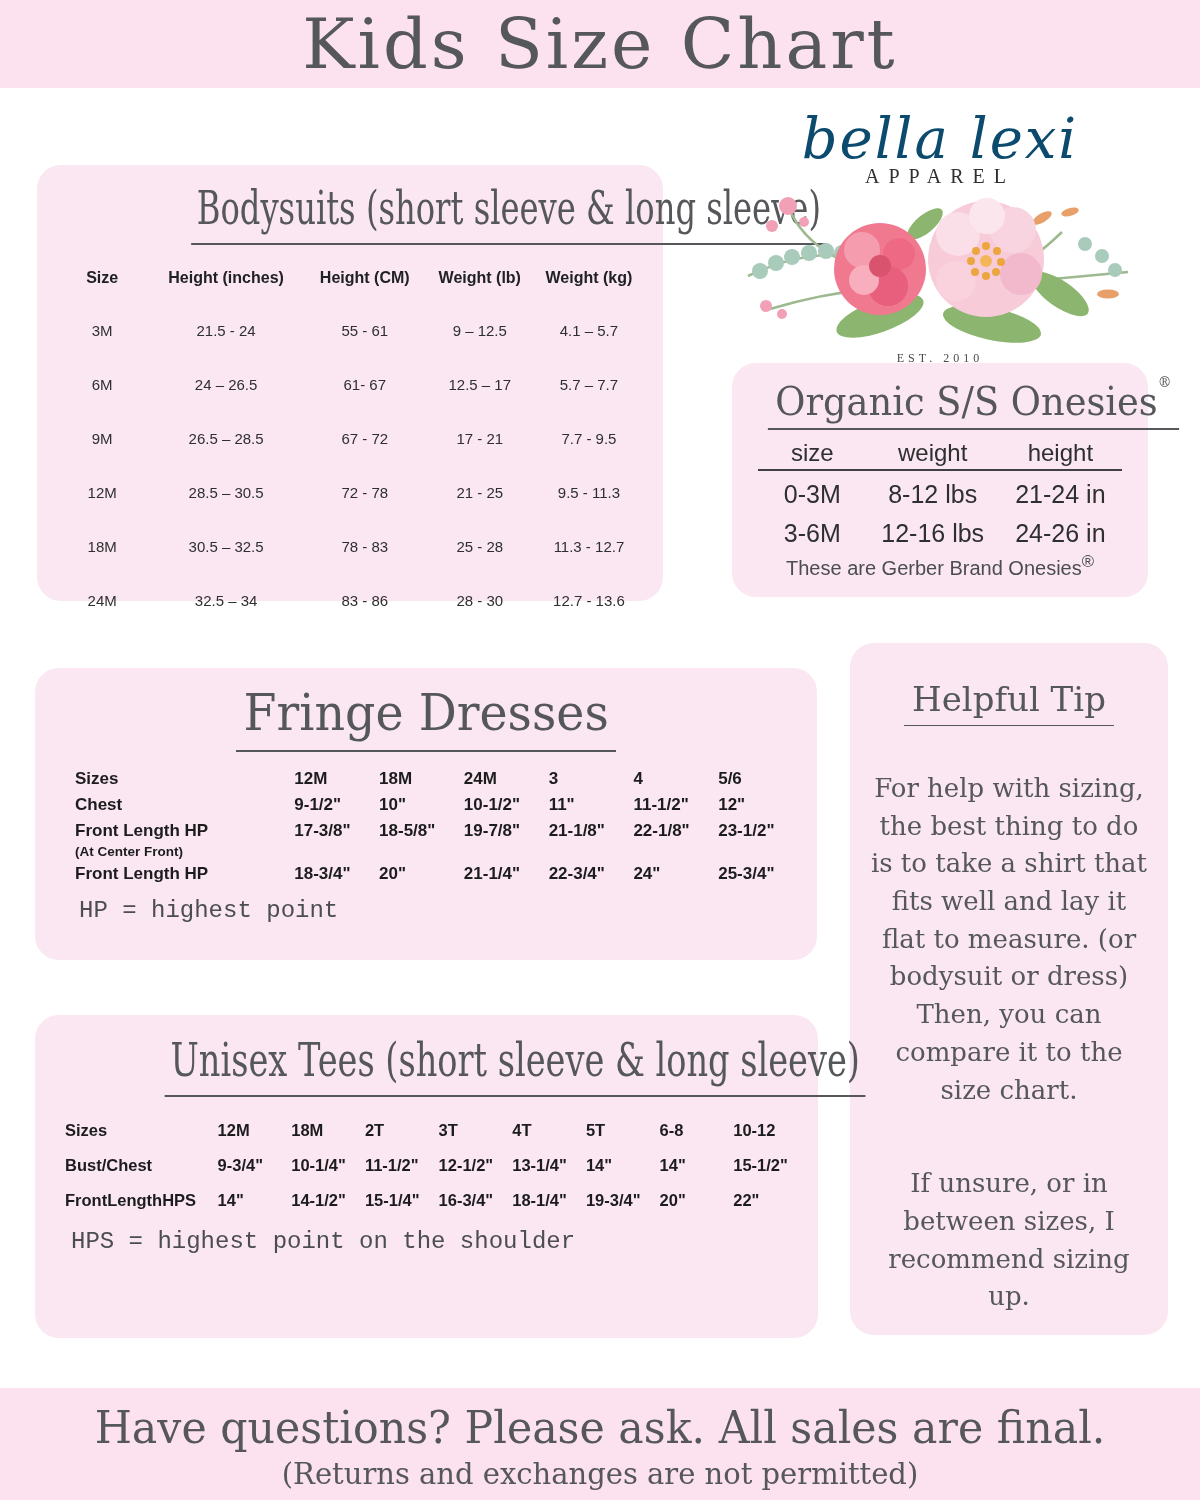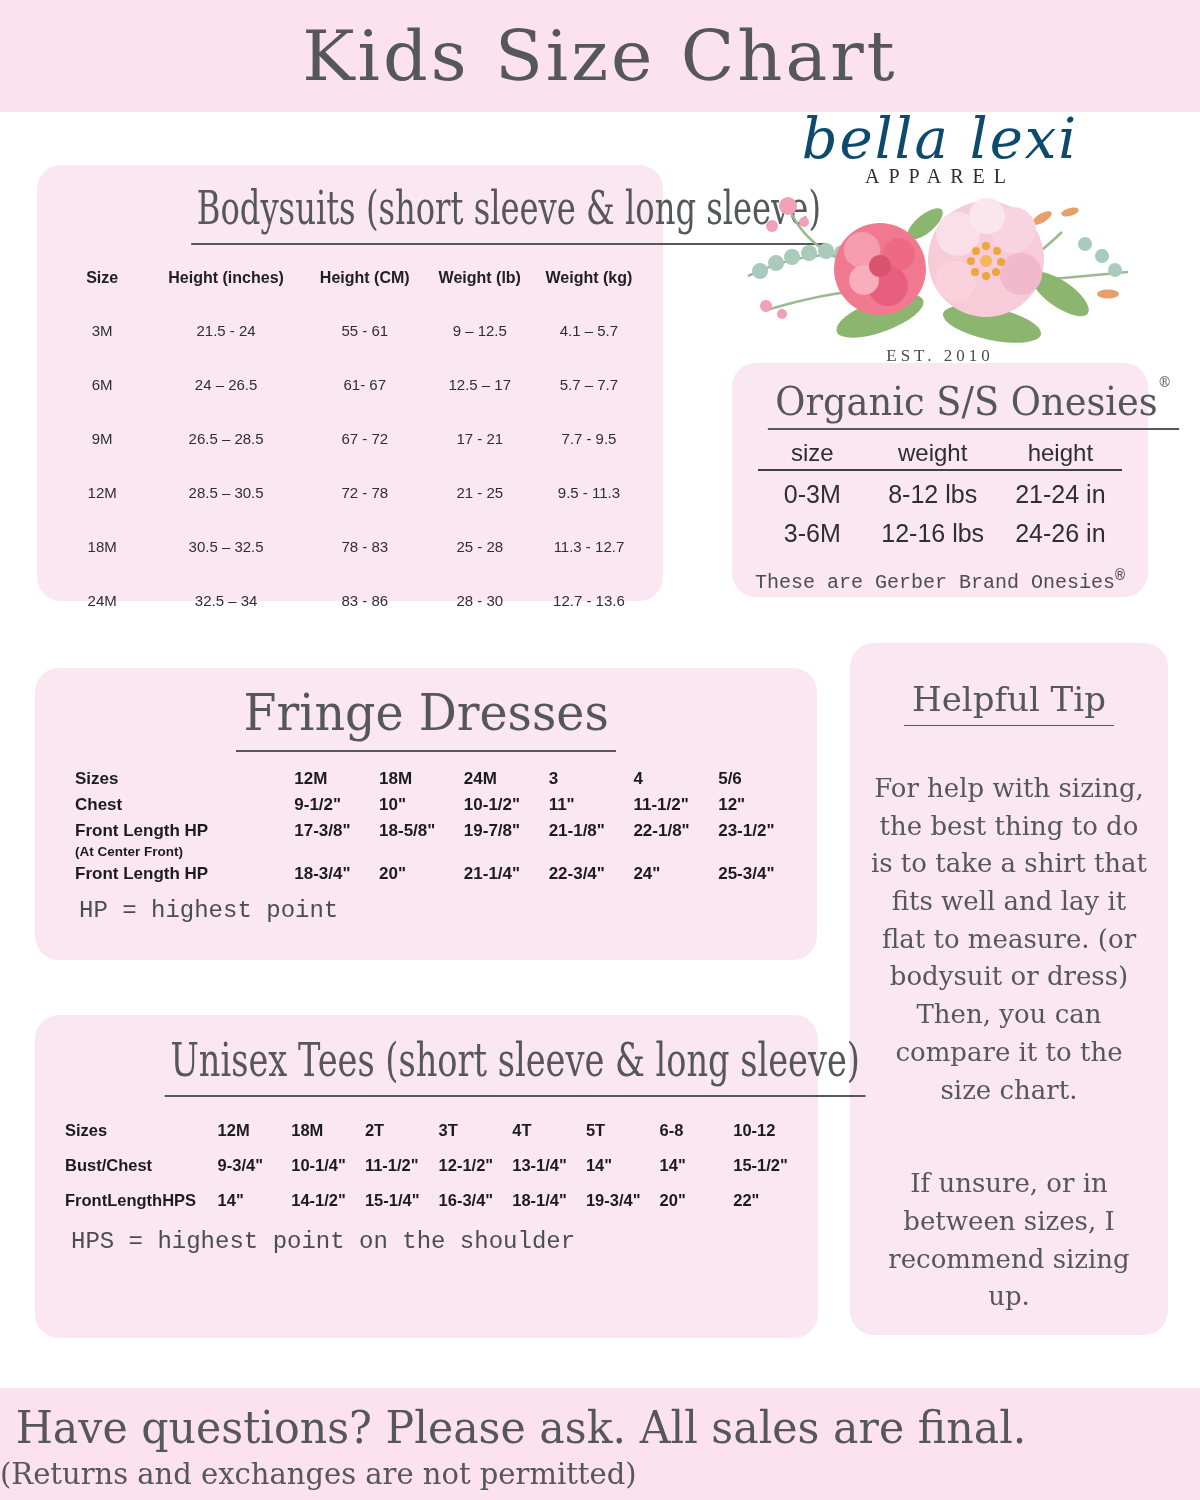--- a/index.html
+++ b/index.html
@@ -1,22 +1,22 @@
 <!DOCTYPE html>
 <html><head>
 <meta charset="utf-8">
 <style>
   html,body{margin:0;padding:0}
   body{
     width:1200px;height:1500px;position:relative;overflow:hidden;
     background:#ffffff;font-family:"Liberation Sans",sans-serif;
   }
   .strip{position:absolute;left:0;width:1200px;background:#fce2ee}
-  #top-strip{top:0;height:112px;display:flex;align-items:center;justify-content:center}
-  #bottom-strip{top:1388px;height:112px;text-align:left}
+  #top-strip{top:0;height:88px;display:flex;align-items:center;justify-content:center}
+  #bottom-strip{top:1388px;height:112px;text-align:center}
   .panel{position:absolute;background:#fae7f1;border-radius:24px;box-sizing:border-box}
   .slab{font-family:"DejaVu Serif",serif;color:#55575a}
   .sec-title{
     font-family:"DejaVu Serif",serif;color:#55575a;display:inline-block;white-space:nowrap;
     border-bottom:2px solid #55575a;padding:0 8px 8px;
   }
   .tc{text-align:center}
 
   
   #main-title{font-size:70px;letter-spacing:3px;color:#55575a}
@@ -31,31 +31,31 @@
   .bs-c0{width:16%}.bs-c1{width:26%}.bs-c2{width:21%}.bs-c3{width:18%}.bs-c4{width:19%}
 
   
   #logo{position:absolute;left:715px;top:110px;width:450px;height:258px;text-align:center}
   #logo-script{font-family:"DejaVu Serif",serif;font-style:italic;font-size:56px;
     letter-spacing:2px;color:#0c4a6e;line-height:1.05}
   #logo-sub{font-family:"Liberation Serif",serif;font-size:20px;letter-spacing:9px;
     color:#2e2f31;margin-top:-4px}
   #logo-flowers{margin-top:-14px}
   #logo-est{position:absolute;bottom:2px;left:0;width:100%;font-family:"Liberation Serif",serif;
-    font-size:17px;letter-spacing:4px;color:#4a4b4d;z-index:2}
+    font-size:12px;letter-spacing:4px;color:#4a4b4d;z-index:2}
 
   
   #onesies-panel{left:732px;top:363px;width:416px;height:234px;padding:10px 18px 0;text-align:center}
   #onesies-title{font-size:40px;transform:scaleX(.92);transform-origin:center;padding-bottom:4px}
   #onesies-title sup{font-size:15px;vertical-align:28px}
   .on-table{width:96%;margin:8px auto 0;border-collapse:collapse;table-layout:fixed}
   .on-table th{font-size:24px;font-weight:normal;color:#2e2f31;border-bottom:2px solid #3f4043;padding-bottom:2px}
   .on-table td{font-size:25px;color:#2e2f31;padding-top:9px}
   .on-c0{width:30%}.on-c1{width:36%}.on-c2{width:34%}
-  #onesies-footer{font-family:Liberation Mono, monospace;font-size:20px;color:#4b4d50;margin-top:17px}
+  #onesies-footer{font-family:Liberation Sans, sans-serif;font-size:20px;color:#4b4d50;margin-top:3px}
 
   
   #fringe-panel{left:35px;top:668px;width:782px;height:292px;padding:16px 8px 0}
   #fringe-title{font-size:50px;transform:scaleX(.95);transform-origin:center}
   .fr-table{margin:14px 0 0 32px;width:728px;border-collapse:collapse;table-layout:fixed}
   .fr-table td{font-size:17px;font-weight:bold;color:#1c1c1e;padding:3px 0;text-align:left;vertical-align:top}
   .fr-label{width:30%}
   .fr-val{width:11.6%}
   .fr-sub td{font-size:13.5px;padding:0 0 2px}
   .note{font-family:Liberation Mono, monospace;font-size:24px;color:#4b4d50;margin:10px 0 0 36px}

